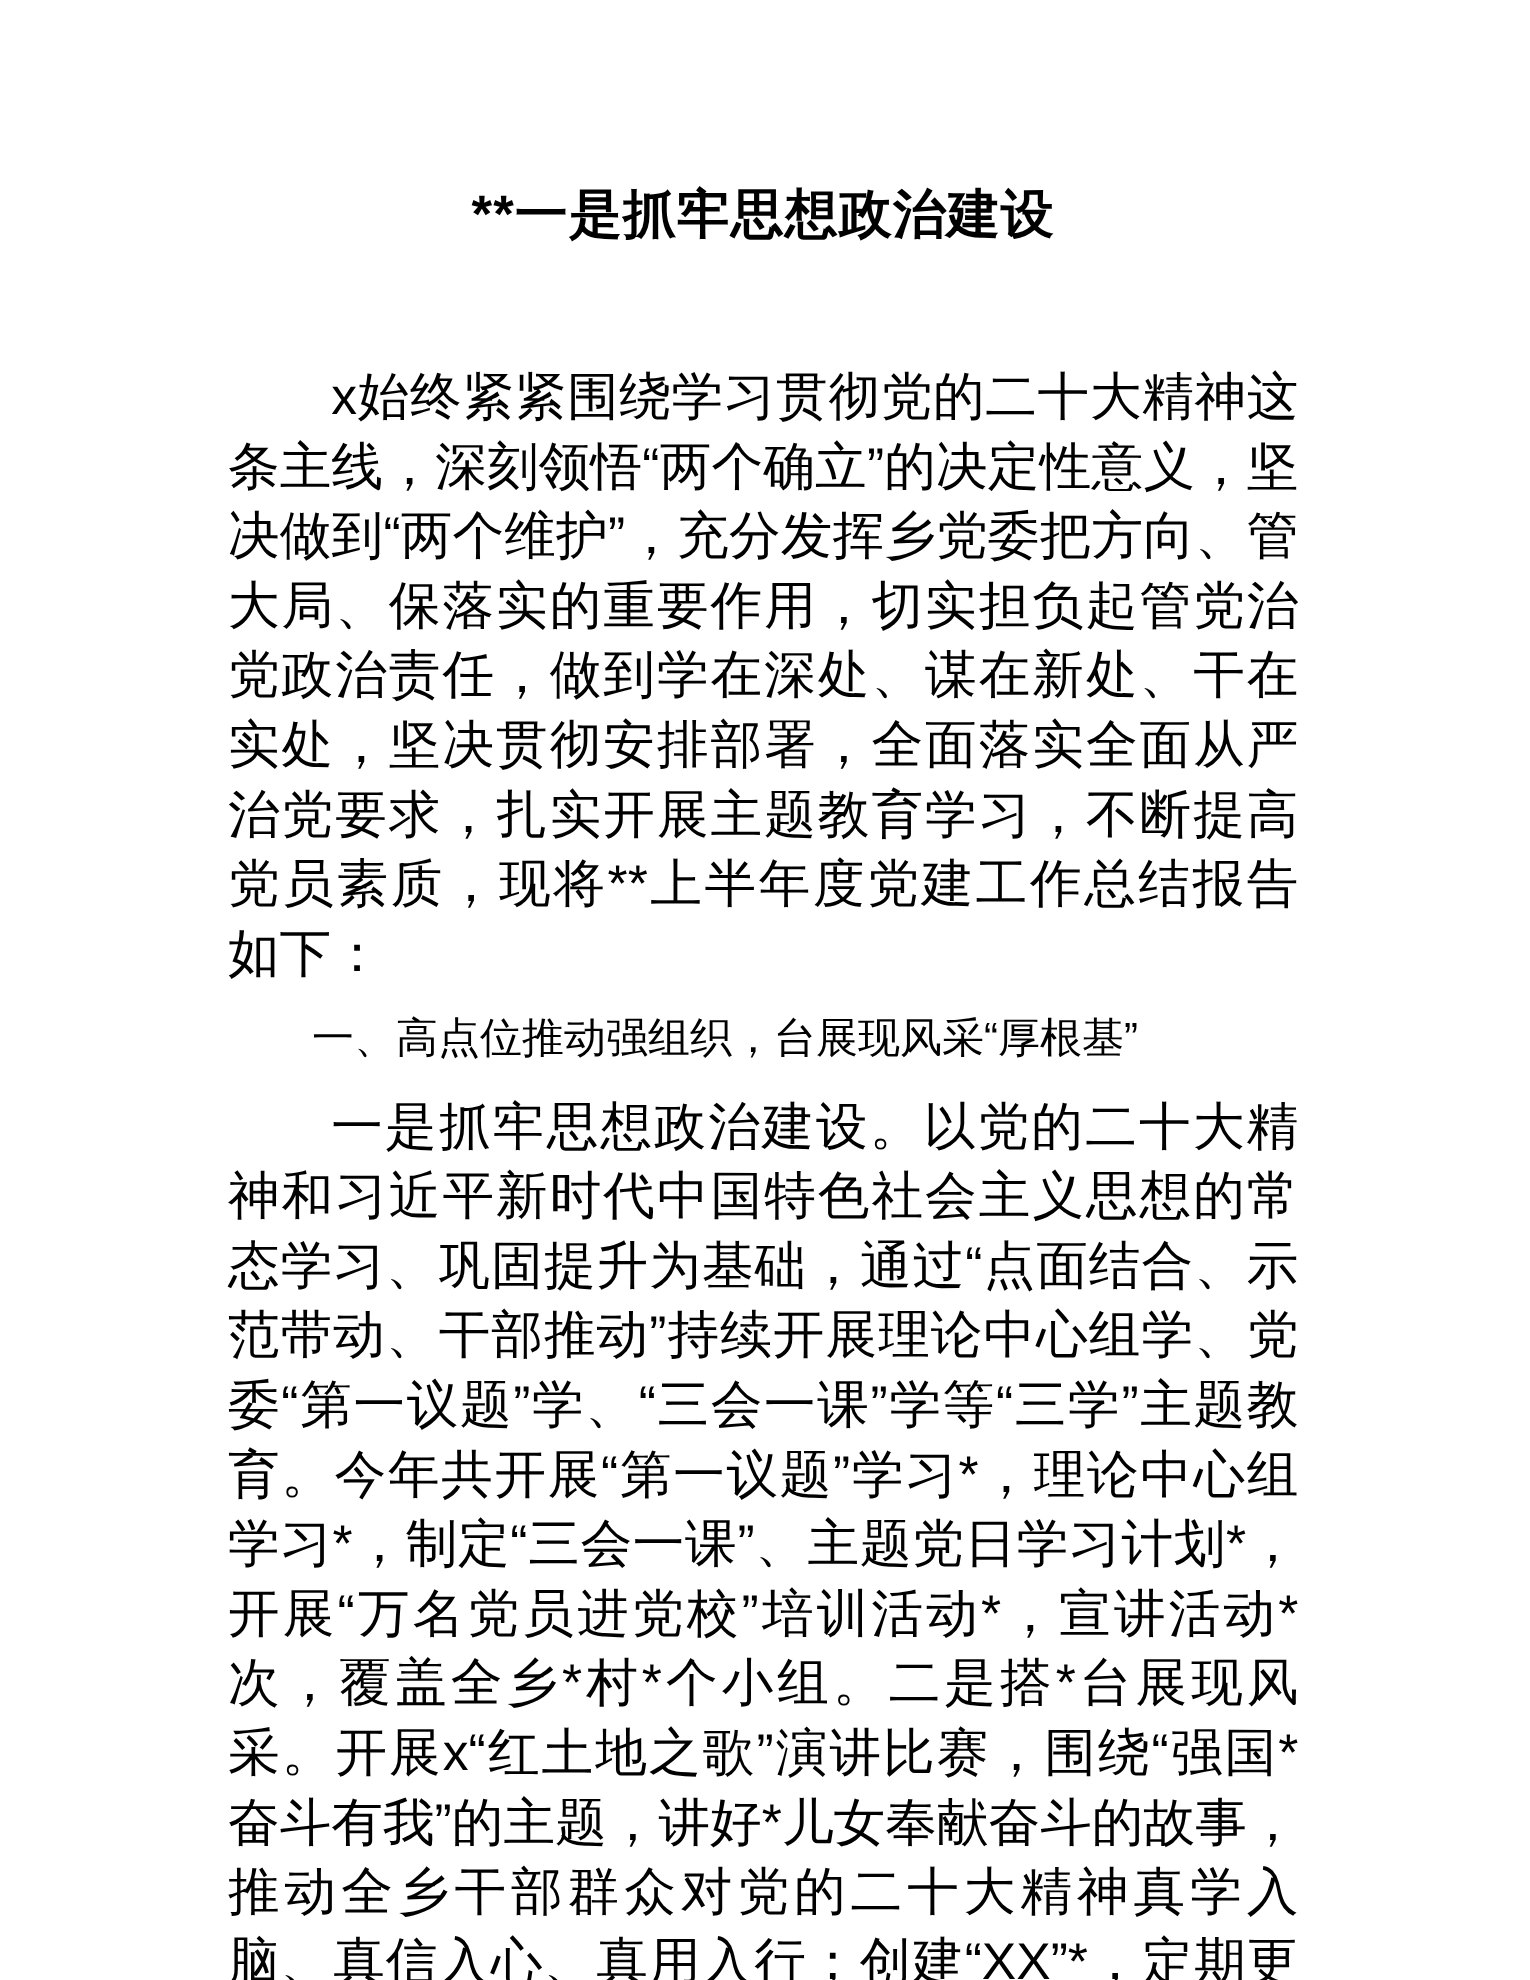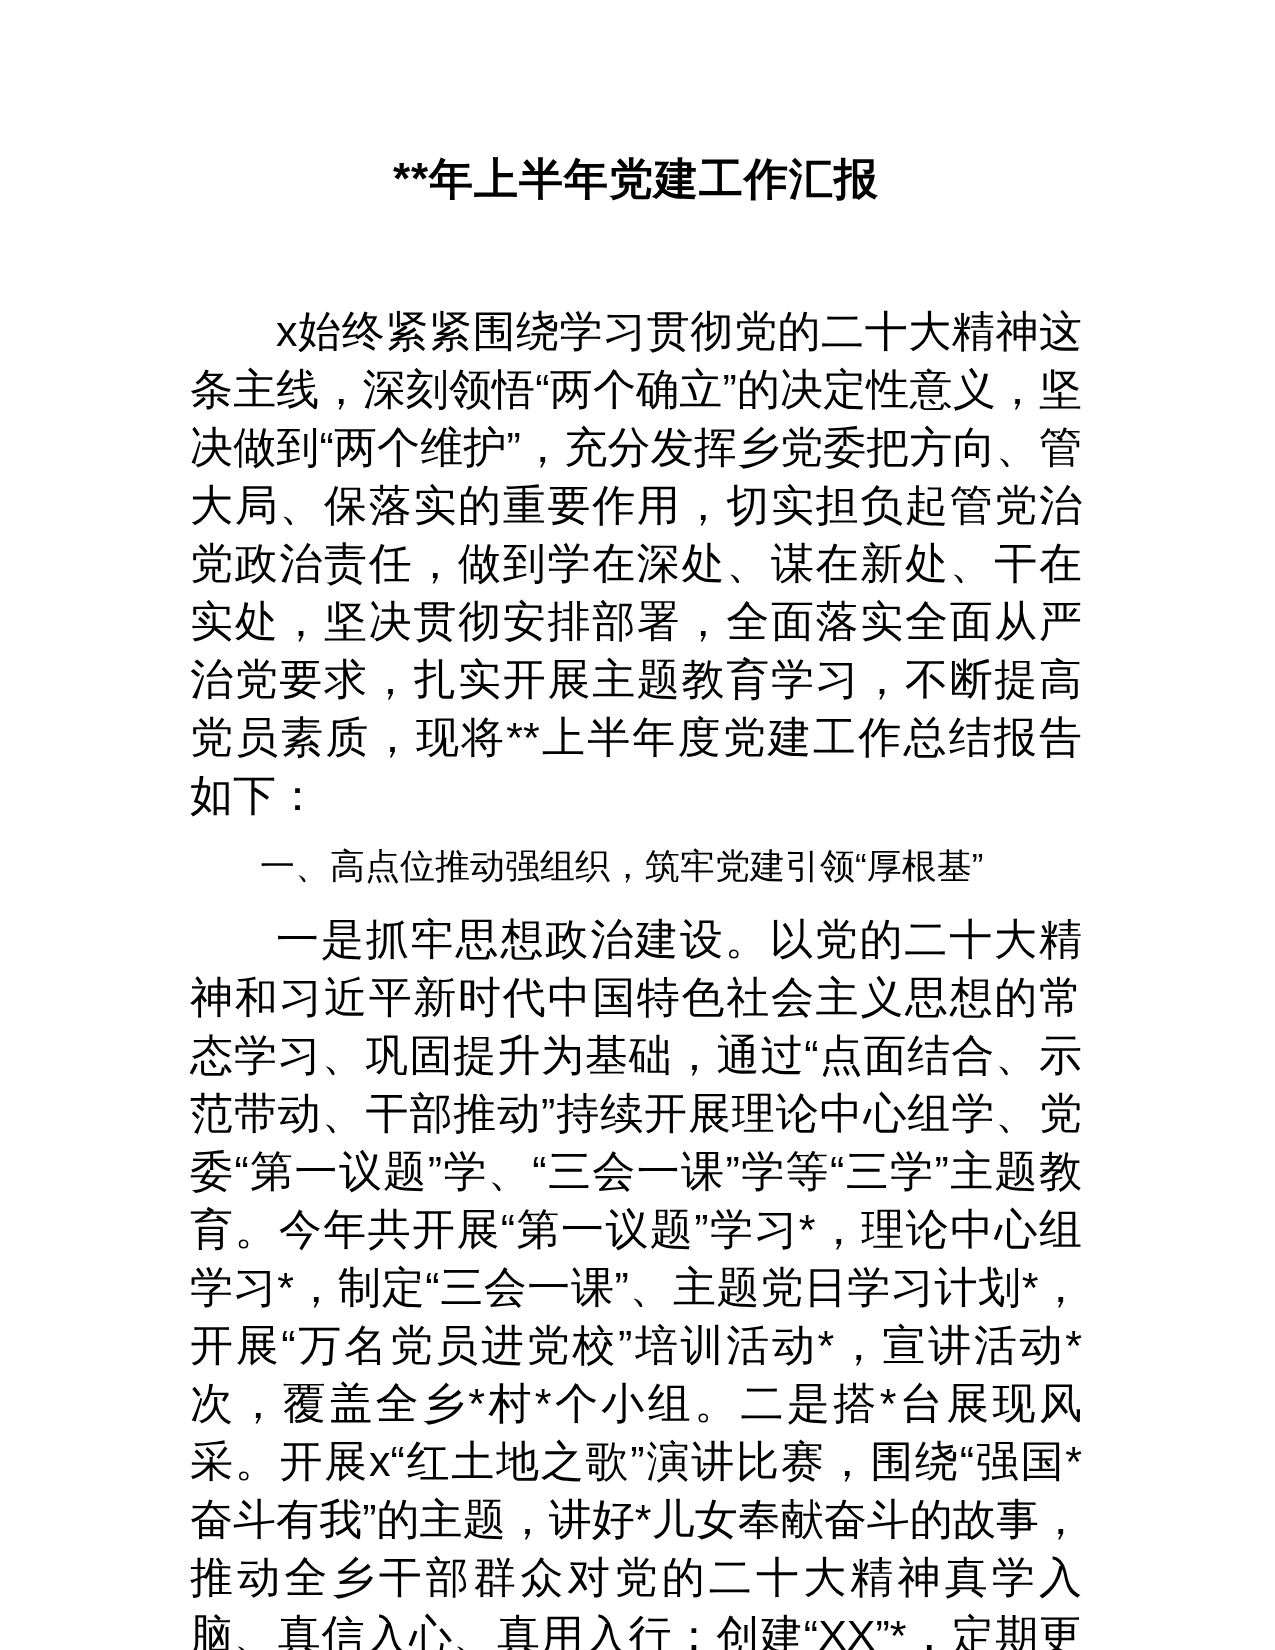--- a/index.html
+++ b/index.html
@@ -48,20 +48,20 @@
     text-align: justify;
     text-indent: 2em;
     word-break: break-all;
     color: #000000;
   }
 </style>
 </head>
 <body>
 
 <div class="page">
-  <h1 class="doc-title">**年上半年党建工作汇报</h1>
+  <h1 class="doc-title">**一是抓牢思想政治建设</h1>
 
   <p class="para">x始终紧紧围绕学习贯彻党的二十大精神这条主线，深刻领悟“两个确立”的决定性意义，坚决做到“两个维护”，充分发挥乡党委把方向、管大局、保落实的重要作用，切实担负起管党治党政治责任，做到学在深处、谋在新处、干在实处，坚决贯彻安排部署，全面落实全面从严治党要求，扎实开展主题教育学习，不断提高党员素质，现将**上半年度党建工作总结报告如下：</p>
 
-  <h2 class="section-heading">一、高点位推动强组织，筑牢党建引领“厚根基”</h2>
+  <h2 class="section-heading">一、高点位推动强组织，台展现风采“厚根基”</h2>
 
   <p class="para">一是抓牢思想政治建设。以党的二十大精神和习近平新时代中国特色社会主义思想的常态学习、巩固提升为基础，通过“点面结合、示范带动、干部推动”持续开展理论中心组学、党委“第一议题”学、“三会一课”学等“三学”主题教育。今年共开展“第一议题”学习*，理论中心组学习*，制定“三会一课”、主题党日学习计划*，开展“万名党员进党校”培训活动*，宣讲活动*次，覆盖全乡*村*个小组。二是搭*台展现风采。开展x“红土地之歌”演讲比赛，围绕“强国*奋斗有我”的主题，讲好*儿女奉献奋斗的故事，推动全乡干部群众对党的二十大精神真学入脑、真信入心、真用入行；创建“XX”*，定期更新x工作动态，通过视频、图文并茂等方式展XX山风采。三是持续培养干部队*严格发展党员程序培养党员，通过</p>
 </div>
 
 </body></html>

